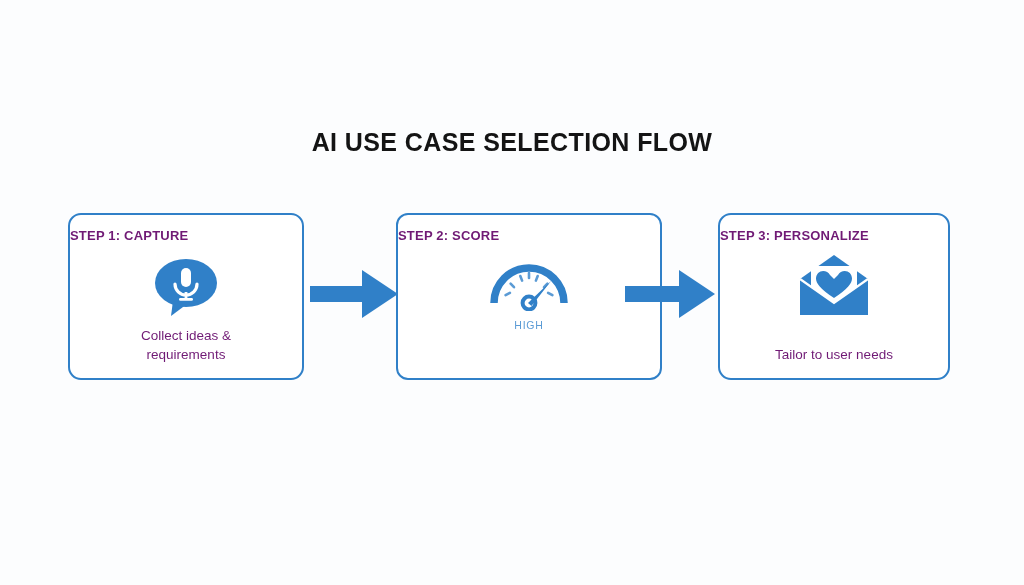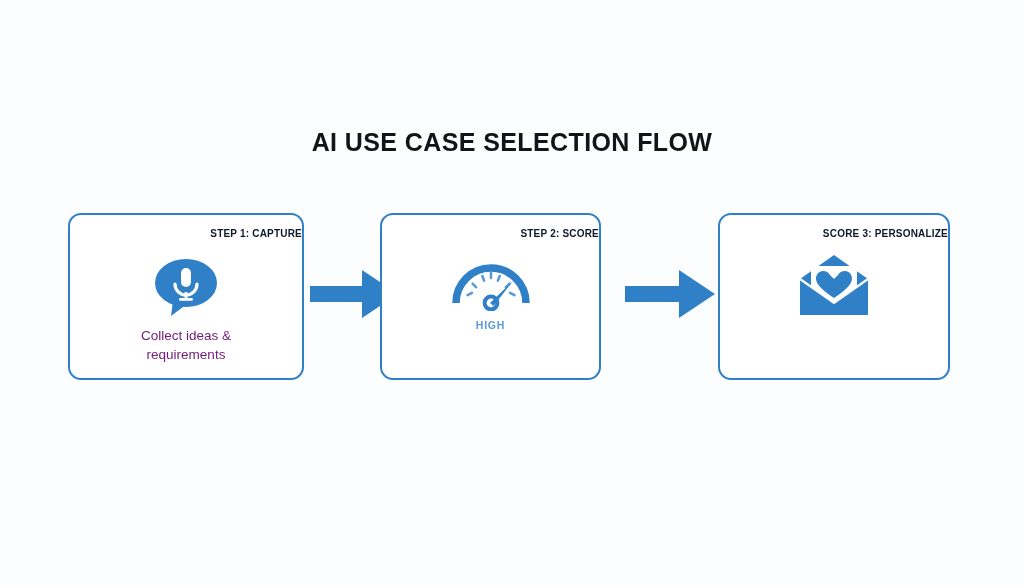--- a/index.html
+++ b/index.html
@@ -40,33 +40,33 @@
   .card {
     position: absolute;
     top: 213px;
     height: 167px;
     background: #ffffff;
     border: 2.5px solid #3080c8;
     border-radius: 13px;
     box-sizing: border-box;
   }
   #card-1 { left: 68px;  width: 236px; }
-  #card-2 { left: 380px; width: 221px; }
+  #card-2 { left: 396px; width: 266px; border-radius: 12px; }
   #card-3 { left: 718px; width: 232px; }
 
   .card-title {
     position: absolute;
     left: 0;
     right: 0;
     top: 13px;
-    text-align: right;
-    font-size: 10px;
+    text-align: left;
+    font-size: 13px;
     font-weight: bold;
     letter-spacing: 0.2px;
-    color: #0f172a;
+    color: #701a75;
     white-space: nowrap;
   }
 
   .card-desc {
     position: absolute;
     left: 8px;
     right: 8px;
     bottom: 14px;
     text-align: center;
     font-size: 13.5px;
@@ -87,21 +87,21 @@
   #icon-2 { top: 40px; }
   #icon-3 { top: 38px; }
 
   .gauge-label {
     position: absolute;
     left: 0;
     right: 0;
     top: 104px;
     text-align: center;
     font-size: 10.5px;
-    font-weight: bold;
+    font-weight: normal;
     letter-spacing: 0.8px;
     color: #5b9bd5;
   }
 
   
   .arrow {
     position: absolute;
     top: 266px;
   }
   #arrow-1 { left: 310px; }
@@ -172,32 +172,33 @@
 
   </div>
 
   <div class="arrow" id="arrow-2">
     <svg width="90" height="56" viewBox="0 0 90 56" aria-hidden="true">
       <path d="M0 20 L54 20 L54 4 L90 28 L54 52 L54 36 L0 36 Z" fill="#3080c8"></path>
     </svg>
   </div>
 
   <div class="card" id="card-3">
-    <div class="card-title">SCORE 3: PERSONALIZE</div>
+    <div class="card-title">STEP 3: PERSONALIZE</div>
 
     <div class="card-icon" id="icon-3">
       <svg width="80" height="64" viewBox="0 0 80 64" aria-hidden="true">
 
         <path d="M6 26 L40 2 L74 26 L74 60 L6 60 Z" fill="#3080c8"></path>
 
         <rect x="17" y="13" width="46" height="38" fill="#ffffff"></rect>
 
         <path d="M40 45 C26 36 22 30 22 25.5 C22 21 25.4 18 29.2 18 C32 18 34.6 19.6 36 22 L40 26 L44 22 C45.4 19.6 48 18 50.8 18 C54.6 18 58 21 58 25.5 C58 30 54 36 40 45 Z" fill="#3080c8"></path>
 
         <path d="M6 26 L40 50 L74 26 L74 62 L6 62 Z" fill="#3080c8"></path>
 
         <path d="M6 26 L40 50 L74 26" fill="none" stroke="#ffffff" stroke-width="2.2"></path>
       </svg>
     </div>
 
+    <div class="card-desc">Tailor to user needs</div>
   </div>
 
 </div>
 
 </body></html>

